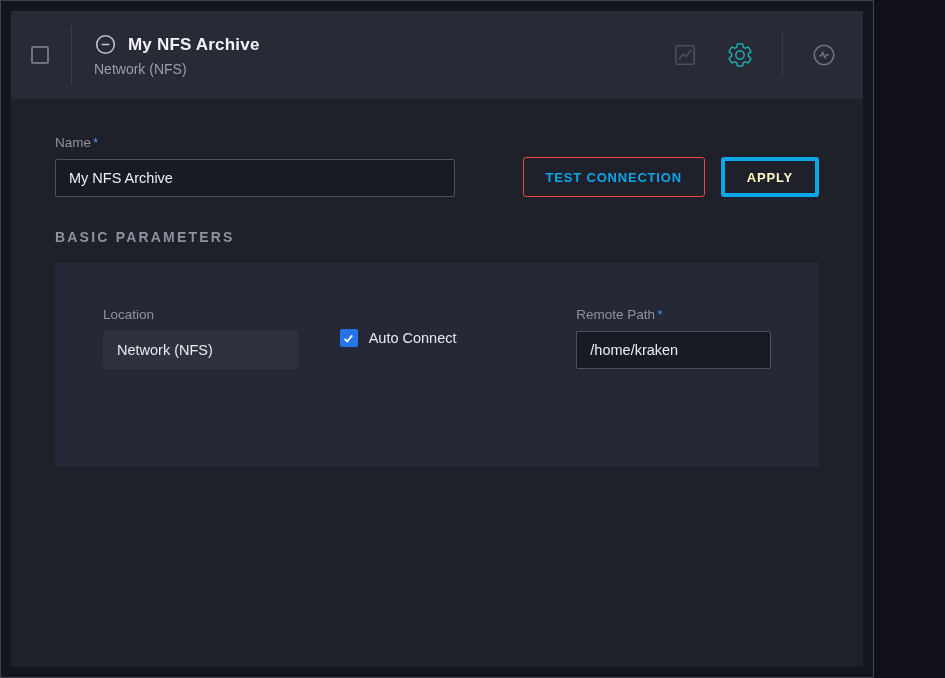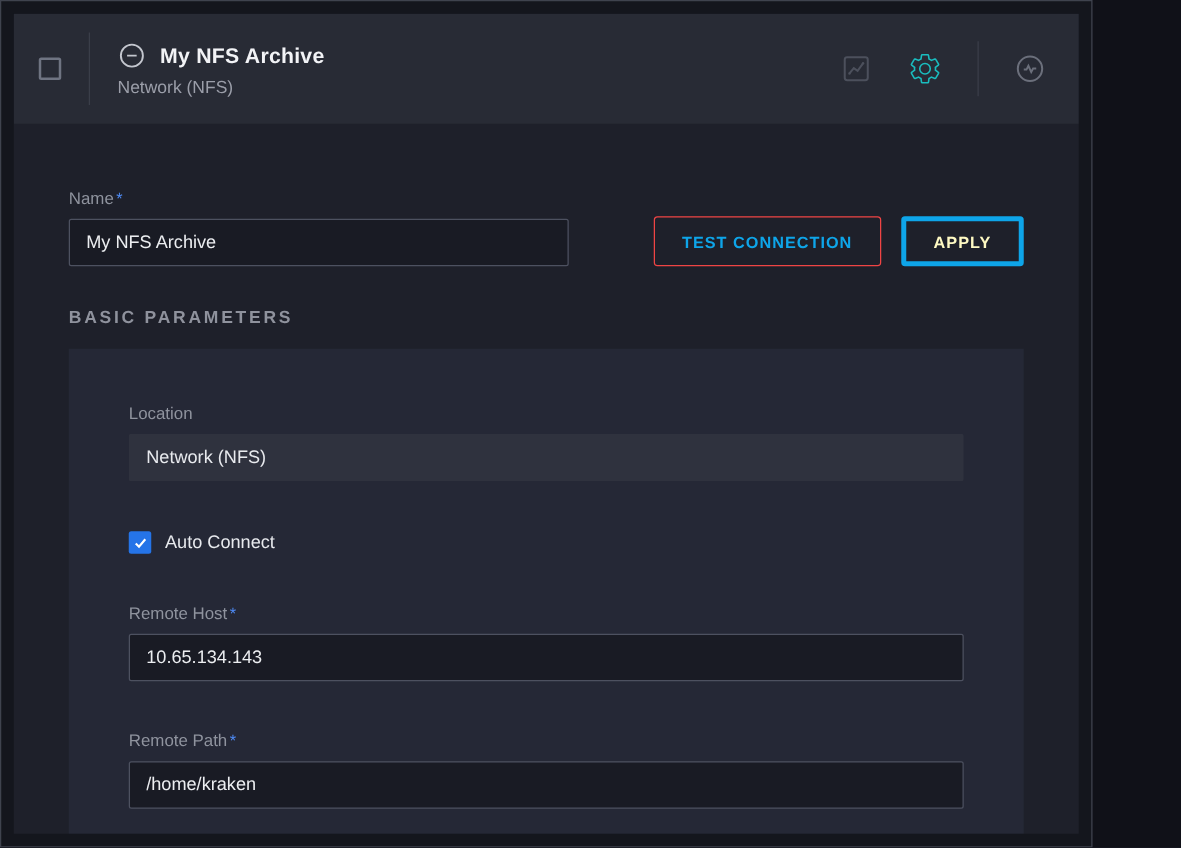--- a/index.html
+++ b/index.html
@@ -44,21 +44,21 @@
   .hdr-right-divider { width:1px; height:44px; background:#3a3e49; }
 
   
   .body { flex:1; padding:36px 44px 0 44px; overflow:hidden; }
 
   .field-label {
     color:#8f939e; font-size:13.5px; margin-bottom:9px; display:block;
   }
   .req { color:#4f8cf7; font-size:13px; vertical-align:top; margin-left:2px; }
 
-  .name-row { display:flex; align-items:flex-end; justify-content:space-between;margin-top:16px; }
+  .name-row { display:flex; align-items:flex-end; justify-content:space-between; }
   .name-field { width:400px; }
 
   input.std {
     width:100%; height:38px;
     background:#191b24;
     border:1px solid #4d5160; border-radius:2px;
     color:#eceef1; font-size:14.5px;
     padding:0 13px;
     font-family:"Liberation Sans", sans-serif;
     outline:none;
@@ -83,21 +83,21 @@
     color:#8f929d; font-size:14px; font-weight:700; letter-spacing:2.2px;
   }
 
   .panel {
     margin-top:18px;
     background:#252836;
     padding:44px 48px 58px 48px;
   }
   .grid {
     display:grid;
-    grid-template-columns:1fr;
+    grid-template-columns:1fr 1fr 1fr;
     column-gap:42px; row-gap:40px;
   }
   .cell {}
 
   .auto-connect {
     display:flex; align-items:center; gap:11px;
     align-self:center;
     text-align:center;
   }
   .checkbox-checked {
@@ -181,24 +181,20 @@
 
           <div class="cell auto-connect">
             <span class="checkbox-checked">
               <svg width="13" height="13" viewBox="0 0 16 16" fill="none">
                 <path d="M3.2 8.4l3.2 3.2 6.2-7.4" stroke="#ffffff" stroke-width="2.1" fill="none"></path>
               </svg>
             </span>
             <span class="auto-connect-label">Auto Connect</span>
           </div>
 
-          <div class="cell">
-            <label class="field-label"><span>Remote Host</span><span class="req">*</span></label>
-            <input class="std" type="text" value="10.65.134.143" style="">
-          </div>
 
           <div class="cell">
             <label class="field-label"><span>Remote Path</span><span class="req">*</span></label>
             <input class="std" type="text" value="/home/kraken" style="">
           </div>
 
           <div class="cell"></div>
 
         </div>
       </div>

